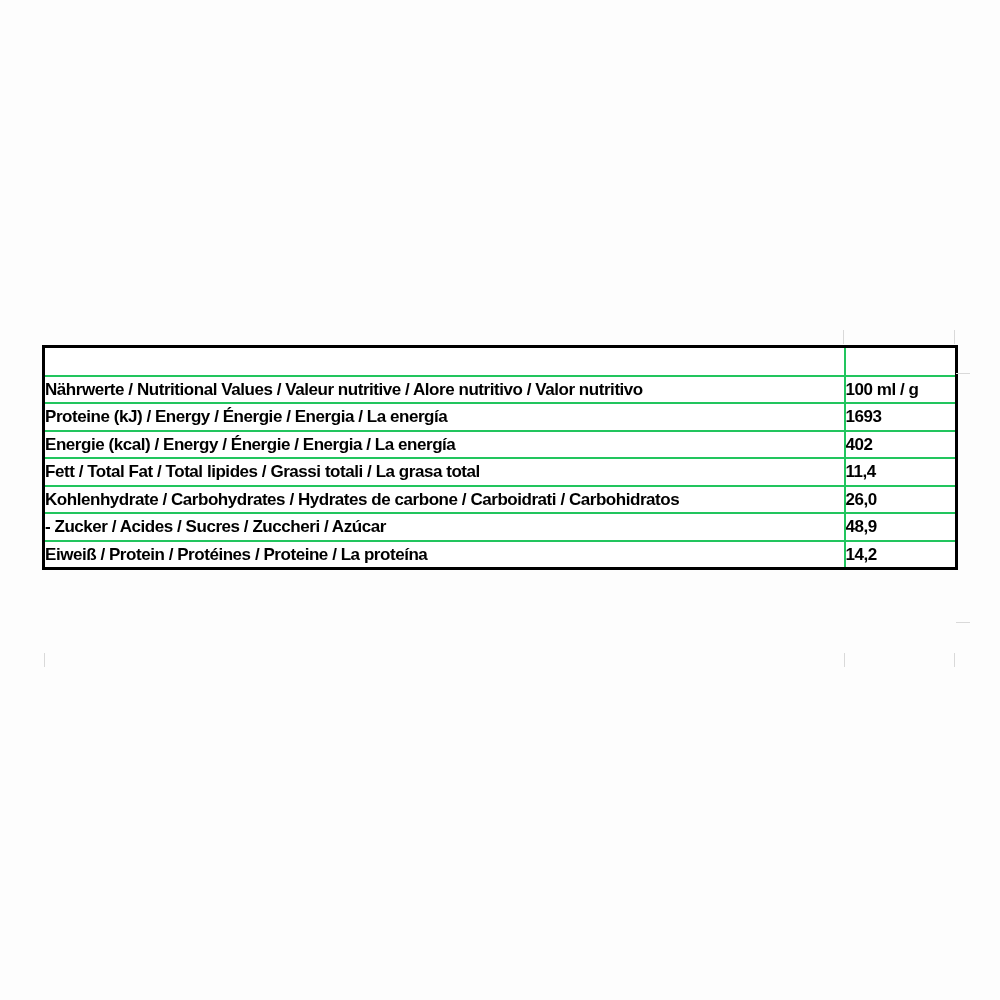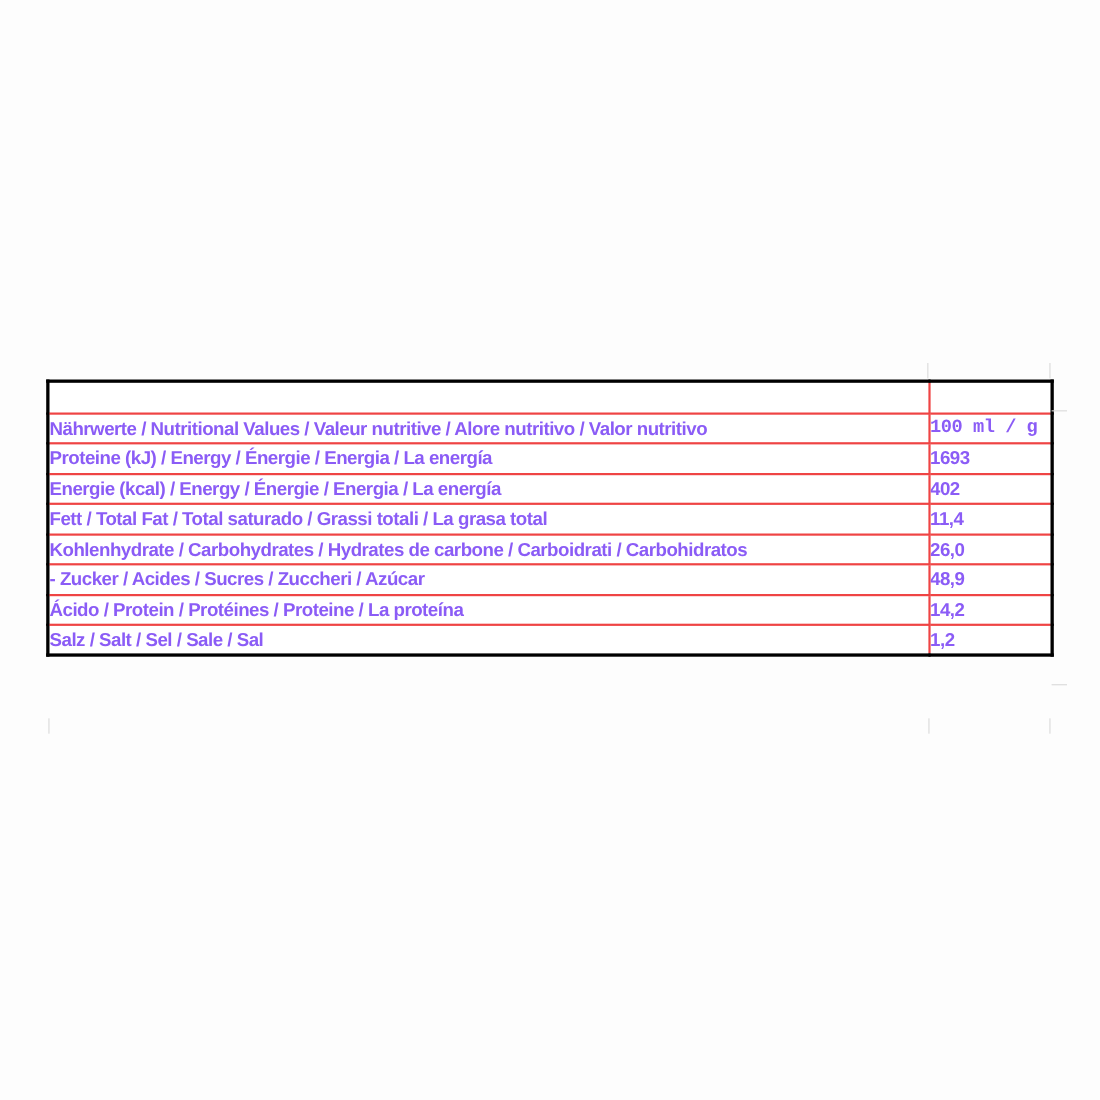--- a/index.html
+++ b/index.html
@@ -18,24 +18,24 @@
     position: absolute;
     left: 42px;
     top: 345px;
     width: 913px;
     border-collapse: collapse;
     table-layout: fixed;
     background: #ffffff;
     border: 3px solid #000000;
   }
   table.nutrition td {
-    border: 2px solid #ef4444;
+    border: 2px solid #22c55e;
     font-size: 17px;
     font-weight: bold;
-    color: #8b5cf6;
+    color: #000000;
     letter-spacing: -0.45px;
     white-space: nowrap;
     overflow: hidden;
     padding: 0;
     line-height: 1;
   }
   table.nutrition tr {
     height: 27.5px;
   }
   table.nutrition tr.spacer-row {
@@ -44,21 +44,20 @@
   td.label {
     text-align: left;
     padding-left: 5px;
   }
   td.value {
     padding-right: 4px;
   }
   td.unit {
     text-align: left;
     padding-left: 4px;
-    font-family: Liberation Mono, monospace;
   }
   .gridline-stub {
     position: absolute;
     background: #d9d9d9;
   }
   .stub-v { width: 1px; height: 14px; }
   .stub-h { width: 14px; height: 1px; }
 </style>
 </head>
 <body>
@@ -81,38 +80,34 @@
   <tbody>
       <tr>
         <td class="label">Proteine (kJ) / Energy / Énergie / Energia / La energía</td>
         <td class="value">1693</td>
       </tr>
       <tr>
         <td class="label">Energie (kcal) / Energy / Énergie / Energia / La energía</td>
         <td class="value">402</td>
       </tr>
       <tr>
-        <td class="label">Fett / Total Fat / Total saturado / Grassi totali / La grasa total</td>
+        <td class="label">Fett / Total Fat / Total lipides / Grassi totali / La grasa total</td>
         <td class="value">11,4</td>
       </tr>
       <tr>
         <td class="label">Kohlenhydrate / Carbohydrates / Hydrates de carbone / Carboidrati / Carbohidratos</td>
         <td class="value">26,0</td>
       </tr>
       <tr>
         <td class="label">- Zucker / Acides / Sucres / Zuccheri / Azúcar</td>
         <td class="value">48,9</td>
       </tr>
       <tr>
-        <td class="label">Ácido / Protein / Protéines / Proteine / La proteína</td>
+        <td class="label">Eiweiß / Protein / Protéines / Proteine / La proteína</td>
         <td class="value">14,2</td>
-      </tr>
-      <tr>
-        <td class="label">Salz / Salt / Sel / Sale / Sal</td>
-        <td class="value">1,2</td>
       </tr>
     </tbody>
 </table>
 
 <div class="gridline-stub stub-v" style="left:843px; top:330px;"></div>
 <div class="gridline-stub stub-v" style="left:954px; top:330px;"></div>
 <div class="gridline-stub stub-h" style="left:956px; top:373px;"></div>
 <div class="gridline-stub stub-h" style="left:956px; top:622px;"></div>
 <div class="gridline-stub stub-v" style="left:954px; top:653px;"></div>
 <div class="gridline-stub stub-v" style="left:844px; top:653px;"></div>

